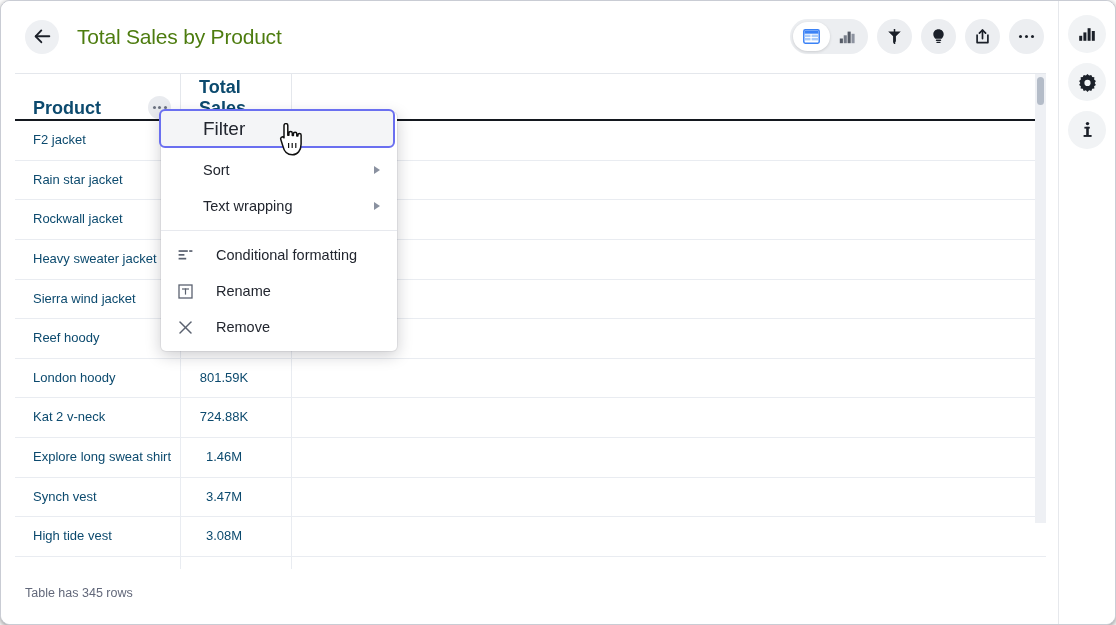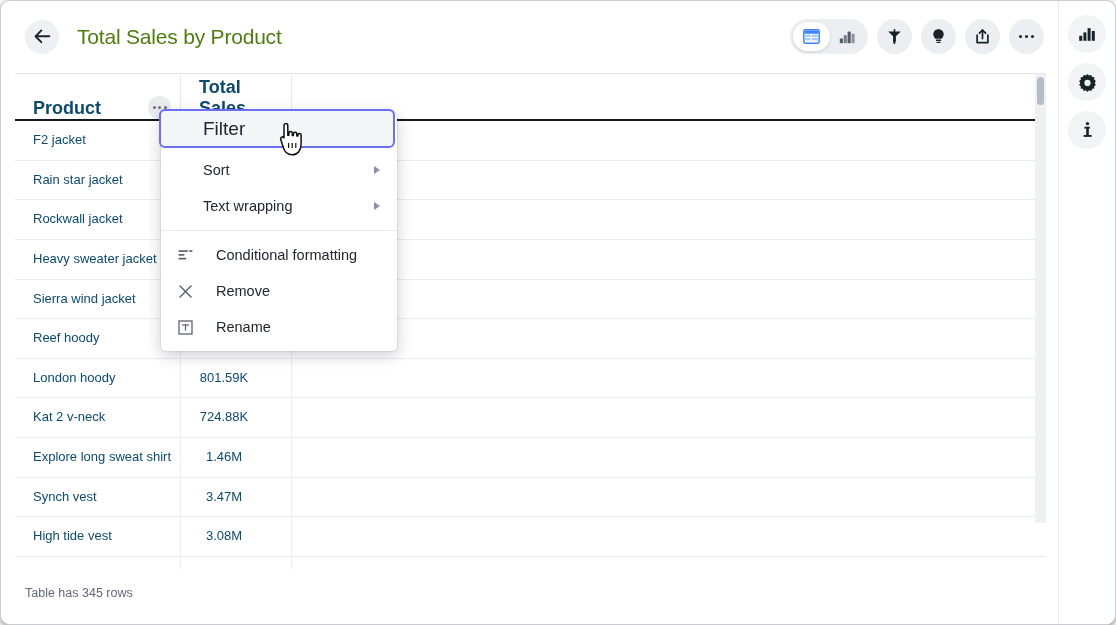--- a/index.html
+++ b/index.html
@@ -402,35 +402,35 @@
                 <rect x="0.6" y="5.0" width="5.8" height="1.7" fill="#5b6270"></rect>
                 <rect x="0.6" y="8.8" width="7.6" height="1.7" fill="#5b6270"></rect>
                 <rect x="11.2" y="1.2" width="3.2" height="1.7" fill="#5b6270"></rect>
               </svg>
             </span>
             <span class="mi-label">Conditional formatting</span>
           </div>
           <div class="mi">
             <span class="mi-icon">
               <svg width="15" height="15" viewBox="0 0 15 15">
-                <line x1="2.0" y1="2.0" x2="13.0" y2="13.0" stroke="#5b6270" stroke-width="1.5" stroke-linecap="round"></line>
-                <line x1="13.0" y1="2.0" x2="2.0" y2="13.0" stroke="#5b6270" stroke-width="1.5" stroke-linecap="round"></line>
-              </svg>
-            </span>
-            <span class="mi-label">Remove</span>
-          </div>
-          <div class="mi">
-            <span class="mi-icon">
-              <svg width="15" height="15" viewBox="0 0 15 15">
                 <rect x="1.0" y="1.0" width="13.0" height="13.0" fill="none" stroke="#5b6270" stroke-width="1.3"></rect>
                 <rect x="4.0" y="4.4" width="7.0" height="1.2" fill="#5b6270"></rect>
                 <rect x="6.9" y="4.4" width="1.2" height="6.2" fill="#5b6270"></rect>
               </svg>
             </span>
             <span class="mi-label">Rename</span>
+          </div>
+          <div class="mi">
+            <span class="mi-icon">
+              <svg width="15" height="15" viewBox="0 0 15 15">
+                <line x1="2.0" y1="2.0" x2="13.0" y2="13.0" stroke="#5b6270" stroke-width="1.5" stroke-linecap="round"></line>
+                <line x1="13.0" y1="2.0" x2="2.0" y2="13.0" stroke="#5b6270" stroke-width="1.5" stroke-linecap="round"></line>
+              </svg>
+            </span>
+            <span class="mi-label">Remove</span>
           </div>
         </div>
     </div>
 
     <div id="cursor">
       <svg width="30" height="34" viewBox="0 0 30 34">
         <path d="M8.0 2.5 C8.0 1.3 9.0 0.6 9.9 0.6 C10.9 0.6 11.8 1.3 11.8 2.5 L11.8 12.3
                  L12.9 12.3 L12.9 10.3 C12.9 9.3 13.7 8.6 14.6 8.6 C15.6 8.6 16.3 9.3 16.3 10.3
                  L16.3 12.5 L17.4 12.5 L17.4 11.0 C17.4 10.0 18.2 9.3 19.1 9.3 C20.0 9.3 20.8 10.0 20.8 11.0
                  L20.8 13.0 L21.9 13.0 L21.9 12.0 C21.9 11.1 22.6 10.4 23.5 10.4 C24.4 10.4 25.1 11.1 25.1 12.0

